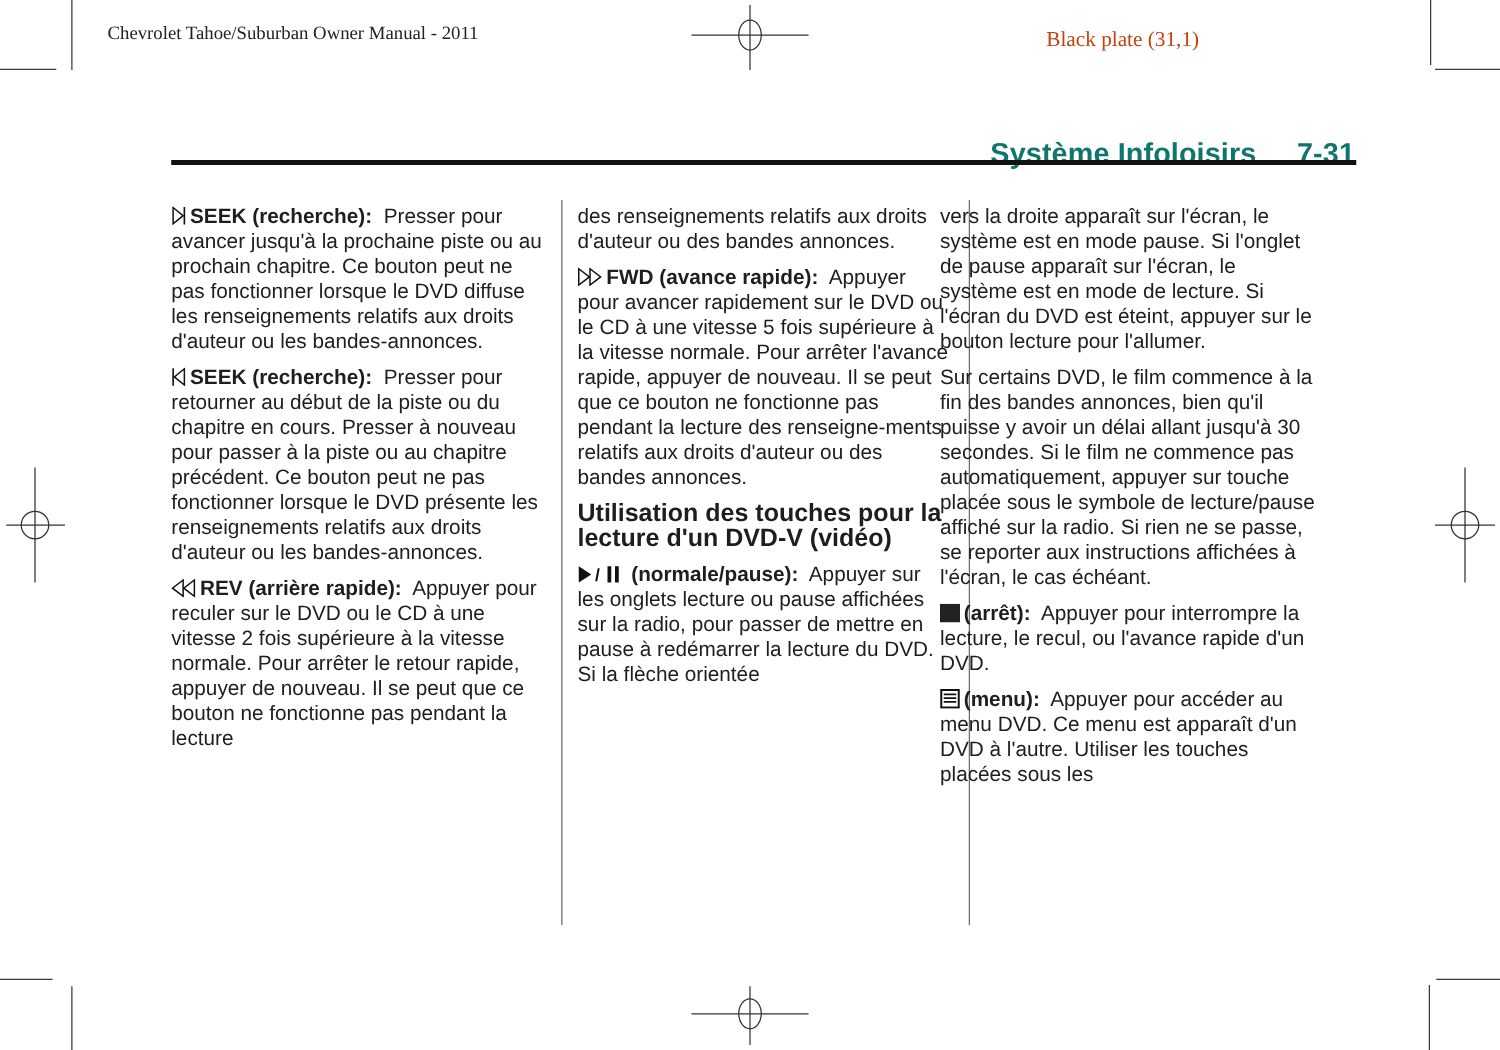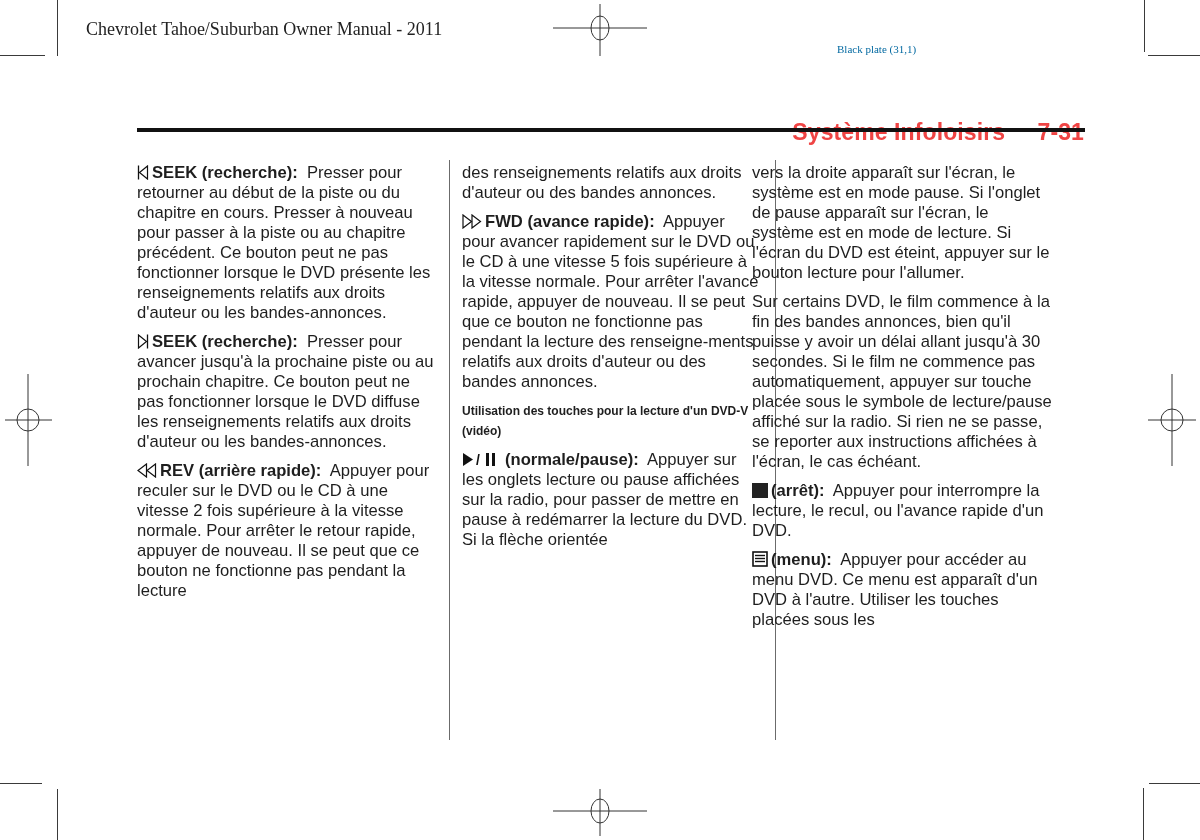--- a/index.html
+++ b/index.html
@@ -1,21 +1,21 @@
 <!DOCTYPE html>
 <html><head>
 <meta charset="utf-8">
 <style>
   html, body { margin:0; padding:0; background:#ffffff; }
   body { width:1200px; height:840px; position:relative; overflow:hidden; font-family:"Liberation Sans", sans-serif; color:#1e1e1e; }
   .mark { position:absolute; background:#3a3a3a; }
   .reg { position:absolute; }
-  .hdr-left { position:absolute; left:86px; top:19px; font-family:"Liberation Serif", serif; font-size:18px; color:#222; }
-  .hdr-right { position:absolute; left:837px; top:22px; font-family:"Liberation Serif", serif; font-size:11px; color:#0369a1;margin-top:21px; }
-  .section-title { position:absolute; right:116px; top:119px; font-size:23px; font-weight:bold; color:#ef4444; white-space:pre; letter-spacing:0.1px; }
+  .hdr-left { position:absolute; left:86px; top:19px; font-family:"Liberation Serif", serif; font-size:15px; color:#222; }
+  .hdr-right { position:absolute; left:837px; top:22px; font-family:"Liberation Serif", serif; font-size:17px; color:#c2410c; }
+  .section-title { position:absolute; right:116px; top:109px; font-size:23px; font-weight:bold; color:#0f766e; white-space:pre; letter-spacing:0.1px; }
   .rule { position:absolute; left:137px; top:128px; width:948px; height:4px; background:#111; }
   .col { position:absolute; top:163px; font-size:16.6px; line-height:20px; }
   .col p { margin:0 0 9px 0; }
   .col1 { left:137px; width:300px; }
   .col2 { left:462px; width:300px; }
   .col3 { left:752px; width:300px; }
   .vline { position:absolute; top:160px; width:1px; height:580px; background:#6b6b6b; }
   b { font-weight:bold; }
   .ico { display:inline-block; vertical-align:-2px; margin-right:3px; }
   .heading { font-weight:bold; }
@@ -57,47 +57,47 @@
 <div class="hdr-right">Black plate (31,1)</div>
 <div class="section-title"><span>Système Infoloisirs</span><span>     </span><span>7-31</span></div>
 <div class="rule"></div>
 
 <div class="vline" style="left:449px;"></div>
 <div class="vline" style="left:775px;"></div>
 
 <div class="col col1">
   <p>
     <svg class="ico" width="12" height="15" viewBox="0 0 12 15">
+        <line x1="10.5" y1="0.5" x2="10.5" y2="14.5" stroke="#111" stroke-width="1.3"></line>
+        <path d="M1.5 1 L9.5 7.5 L1.5 14 Z" fill="none" stroke="#111" stroke-width="1.2"></path>
+      </svg><b>SEEK (recherche):</b>&nbsp; <span>Presser pour avancer jusqu'à la prochaine piste ou au prochain chapitre. Ce bouton peut ne pas fonctionner lorsque le DVD diffuse les renseignements relatifs aux droits d'auteur ou les bandes-annonces.</span>
+  </p>
+  <p>
+    <svg class="ico" width="12" height="15" viewBox="0 0 12 15">
         <line x1="1.5" y1="0.5" x2="1.5" y2="14.5" stroke="#111" stroke-width="1.3"></line>
         <path d="M10.5 1 L2.5 7.5 L10.5 14 Z" fill="none" stroke="#111" stroke-width="1.2"></path>
       </svg><b>SEEK (recherche):</b>&nbsp; <span>Presser pour retourner au début de la piste ou du chapitre en cours. Presser à nouveau pour passer à la piste ou au chapitre précédent. Ce bouton peut ne pas fonctionner lorsque le DVD présente les renseignements relatifs aux droits d'auteur ou les bandes-annonces.</span>
-  </p>
-  <p>
-    <svg class="ico" width="12" height="15" viewBox="0 0 12 15">
-        <line x1="10.5" y1="0.5" x2="10.5" y2="14.5" stroke="#111" stroke-width="1.3"></line>
-        <path d="M1.5 1 L9.5 7.5 L1.5 14 Z" fill="none" stroke="#111" stroke-width="1.2"></path>
-      </svg><b>SEEK (recherche):</b>&nbsp; <span>Presser pour avancer jusqu'à la prochaine piste ou au prochain chapitre. Ce bouton peut ne pas fonctionner lorsque le DVD diffuse les renseignements relatifs aux droits d'auteur ou les bandes-annonces.</span>
   </p>
   <p>
     <svg class="ico" width="20" height="15" viewBox="0 0 20 15">
         <path d="M9.5 1 L1 7.5 L9.5 14 Z" fill="none" stroke="#111" stroke-width="1.2"></path>
         <path d="M18.5 1 L10 7.5 L18.5 14 Z" fill="none" stroke="#111" stroke-width="1.2"></path>
       </svg><b>REV (arrière rapide):</b>&nbsp; <span>Appuyer pour reculer sur le DVD ou le CD à une vitesse 2 fois supérieure à la vitesse normale. Pour arrêter le retour rapide, appuyer de nouveau. Il se peut que ce bouton ne fonctionne pas pendant la lecture</span>
   </p>
 </div>
 
 <div class="col col2">
   <p>des renseignements relatifs aux droits d'auteur ou des bandes annonces.</p>
   <p>
     <svg class="ico" width="20" height="15" viewBox="0 0 20 15">
         <path d="M1 1 L9.5 7.5 L1 14 Z" fill="none" stroke="#111" stroke-width="1.2"></path>
         <path d="M10 1 L18.5 7.5 L10 14 Z" fill="none" stroke="#111" stroke-width="1.2"></path>
       </svg><b>FWD (avance rapide):</b>&nbsp; <span>Appuyer pour avancer rapidement sur le DVD ou le CD à une vitesse 5 fois supérieure à la vitesse normale. Pour arrêter l'avance rapide, appuyer de nouveau. Il se peut que ce bouton ne fonctionne pas pendant la lecture des renseigne-ments relatifs aux droits d'auteur ou des bandes annonces.</span>
   </p>
-  <p class="heading" style="font-size:12px;">Utilisation des touches pour la lecture d'un DVD-V (vidéo)</p>
+  <p class="heading" style="font-size:20px;">Utilisation des touches pour la lecture d'un DVD-V (vidéo)</p>
   <p>
     <svg class="ico" width="40" height="15" viewBox="0 0 40 15">
         <path d="M1 1 L11 7.5 L1 14 Z" fill="#111"></path>
         <text x="14" y="13" font-family="Liberation Sans, sans-serif" font-size="14" font-weight="bold" fill="#111">/</text>
         <rect x="24" y="1" width="3" height="13" fill="#111"></rect>
         <rect x="30" y="1" width="3" height="13" fill="#111"></rect>
       </svg><b>(normale/pause):</b>&nbsp; <span>Appuyer sur les onglets lecture ou pause affichées sur la radio, pour passer de mettre en pause à redémarrer la lecture du DVD. Si la flèche orientée</span>
   </p>
 </div>
 

